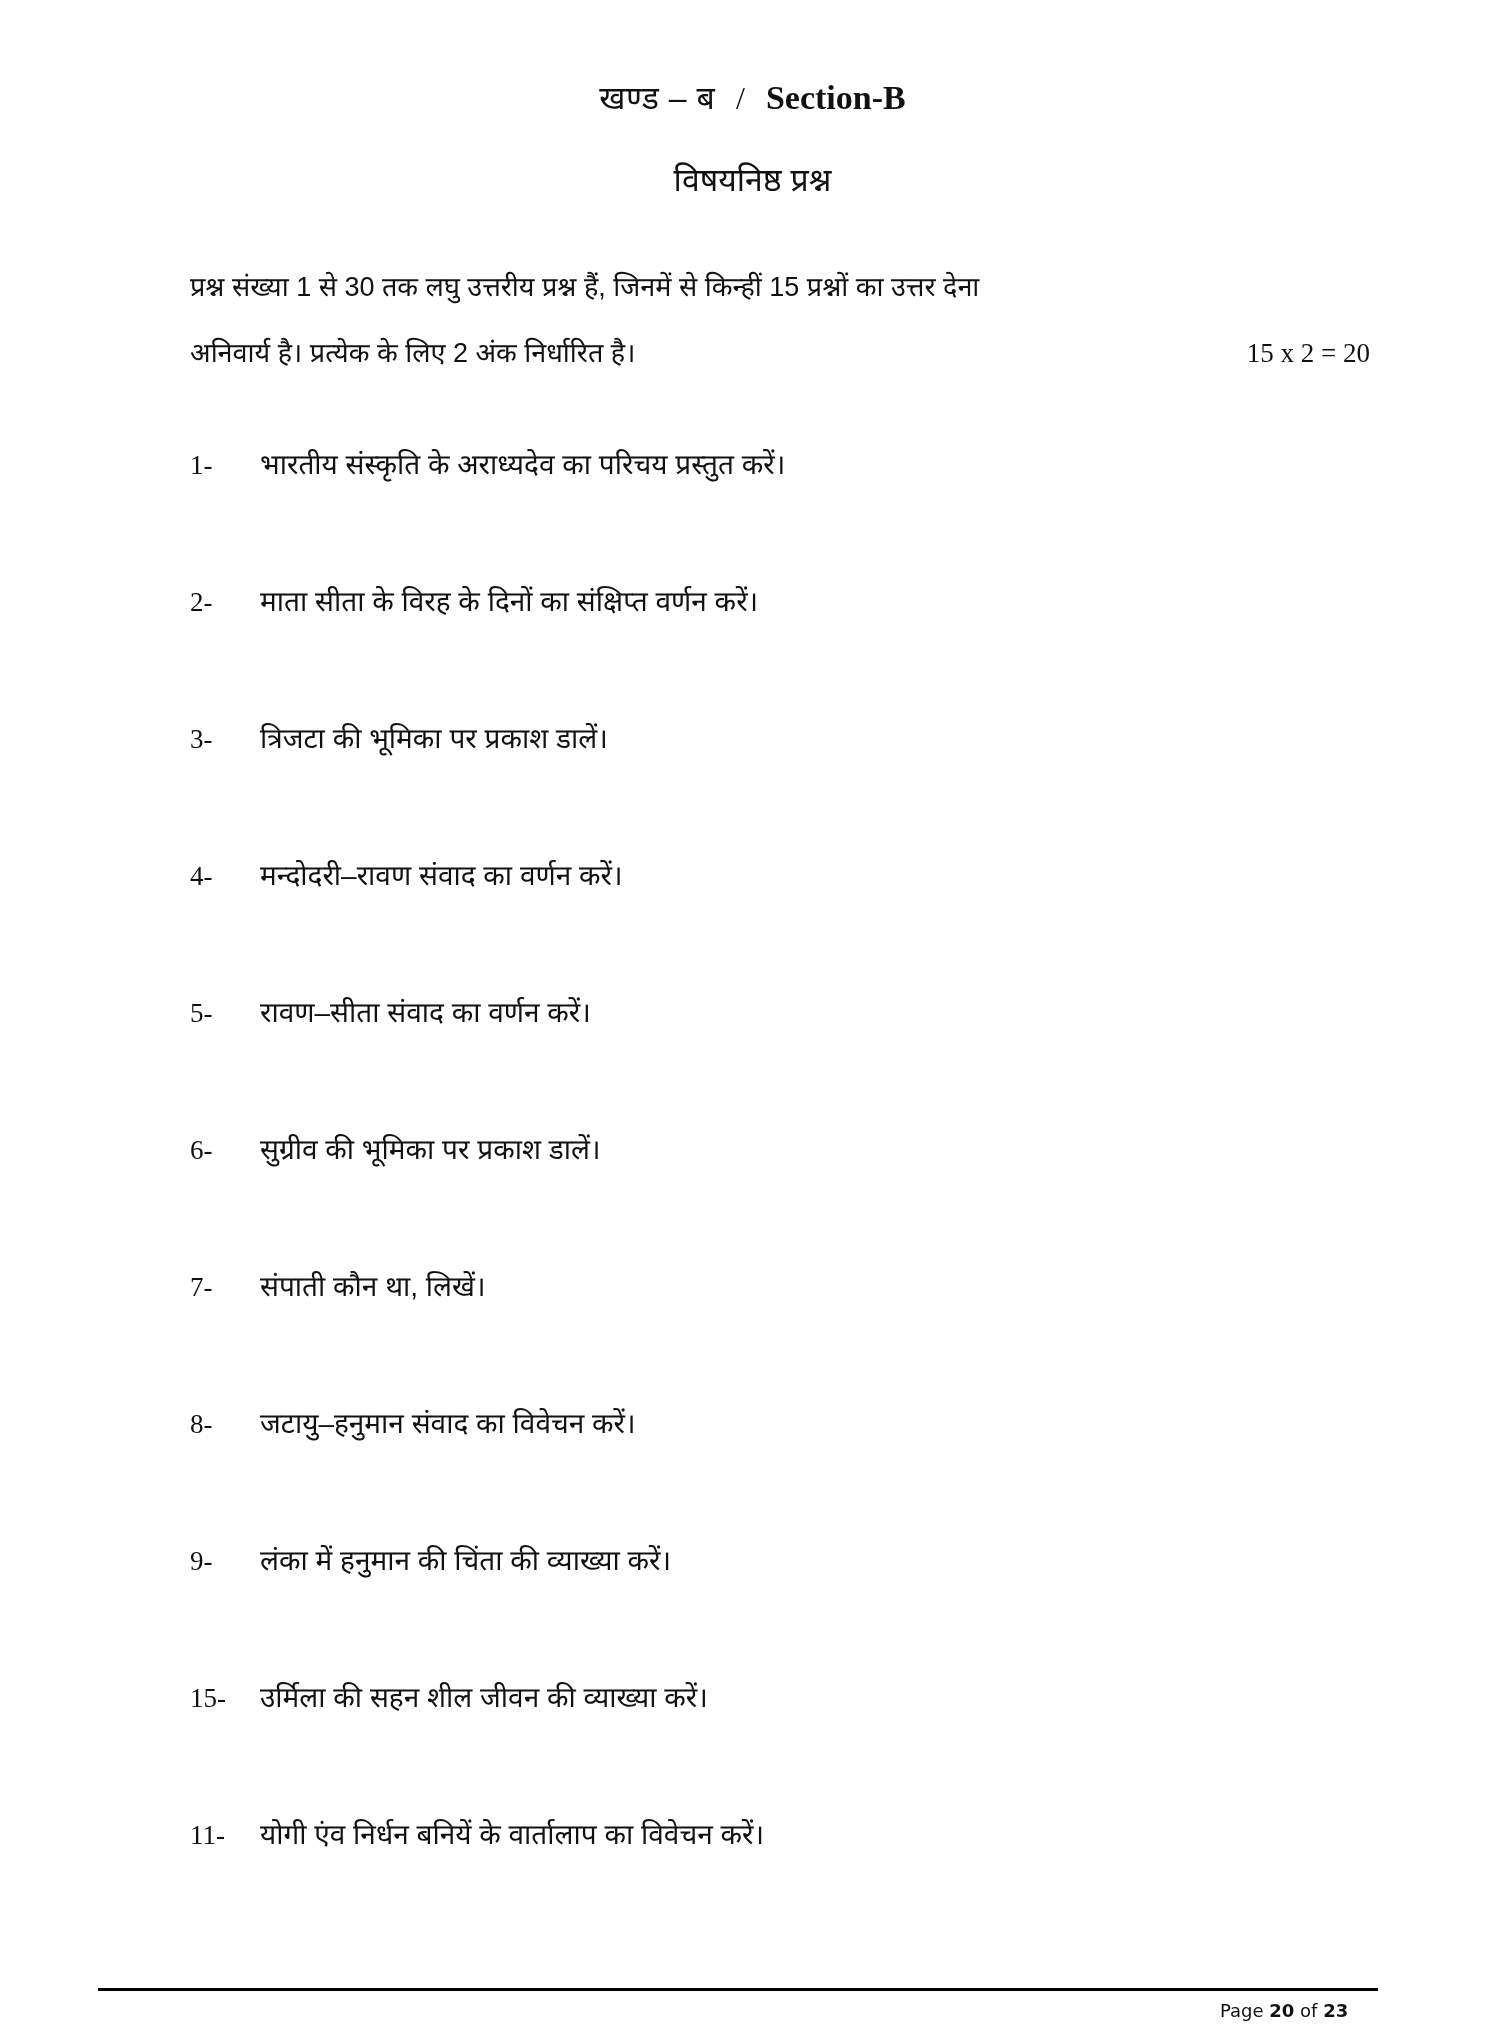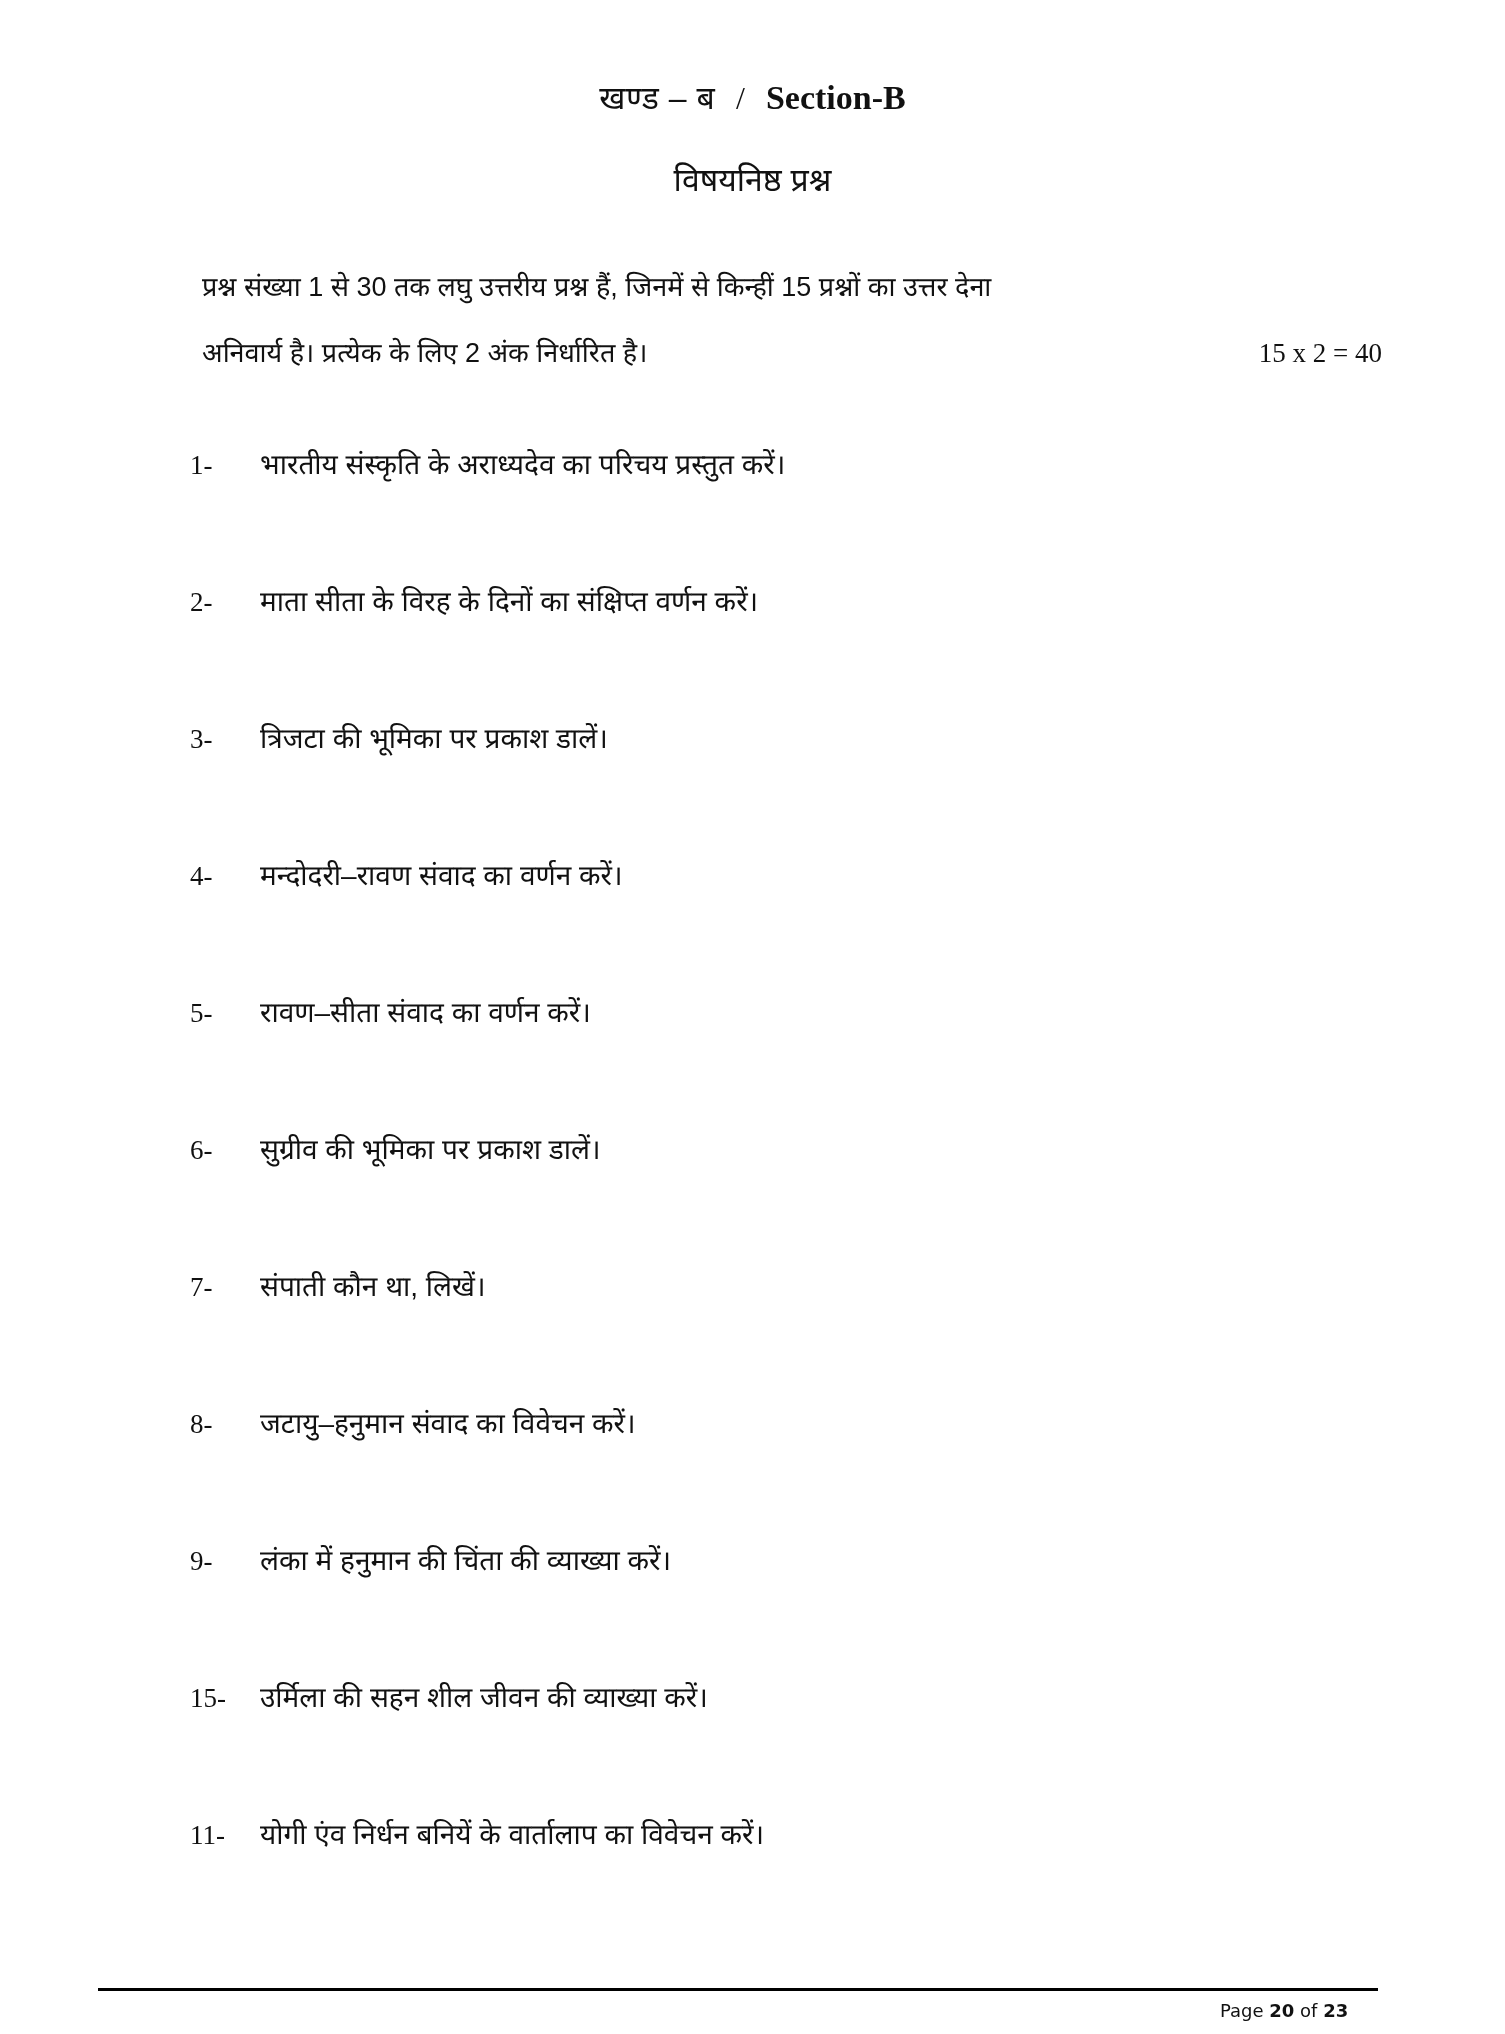--- a/index.html
+++ b/index.html
@@ -57,21 +57,20 @@
       line-height: 40px;
       font-weight: normal;
     }
     .instructions {
       position: absolute;
       left: 190px;
       top: 254px;
       width: 1180px;
       font-size: 27px;
       line-height: 66px;
-      margin-left: 12px;
     }
     .instr-line {
       display: block;
       white-space: nowrap;
       position: relative;
     }
     .marks {
       position: absolute;
       right: 0;
       top: 0;
@@ -132,21 +131,21 @@
     <span class="sep">/</span>
     <span class="en">Section-B</span>
   </div>
 
   <div class="sub-heading">विषयनिष्ठ प्रश्न</div>
 
   <div class="instructions">
     <span class="instr-line">प्रश्न संख्या 1 से 30 तक लघु उत्तरीय प्रश्न हैं, जिनमें से किन्हीं 15 प्रश्नों का उत्तर देना</span>
     <span class="instr-line">
       <span>अनिवार्य है। प्रत्येक के लिए 2 अंक निर्धारित है।</span>
-      <span class="marks">15 x 2 = 40</span>
+      <span class="marks">15 x 2 = 20</span>
     </span>
   </div>
 
   <div class="questions">
     <div class="question">
       <span class="q-num">1-</span>
       <span class="q-text">भारतीय संस्कृति के अराध्यदेव का परिचय प्रस्तुत करें।</span>
     </div>
     <div class="question">
       <span class="q-num">2-</span>

